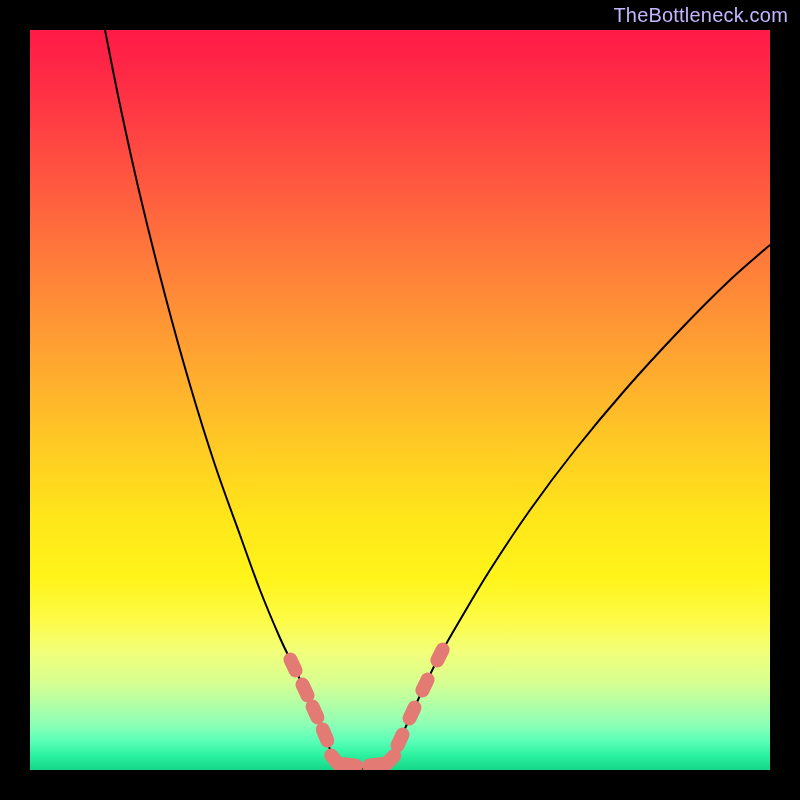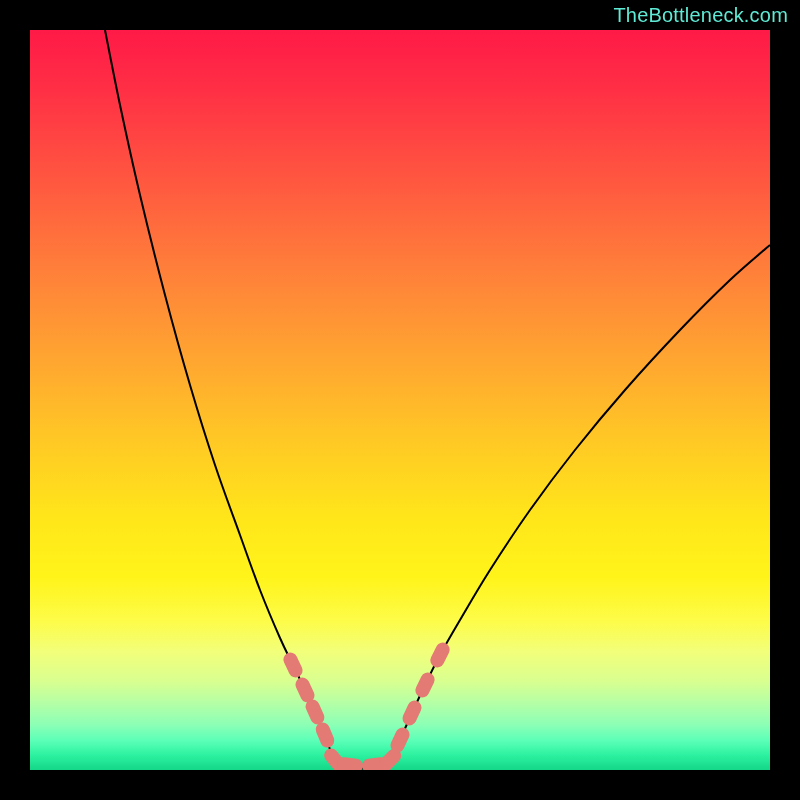--- a/index.html
+++ b/index.html
@@ -49,21 +49,21 @@
     );
   }
   .svg-lines {
     position: absolute;
     inset: 0;
   }
   .watermark {
     position: absolute;
     top: 4px;
     right: 12px;
-    color: #5eead4;
+    color: #c4b5fd;
     font-size: 20px;
     font-weight: 500;
     letter-spacing: 0.2px;
   }
 </style>
 </head>
 <body>
 
 <div class="frame">
   <div class="plot-area">

